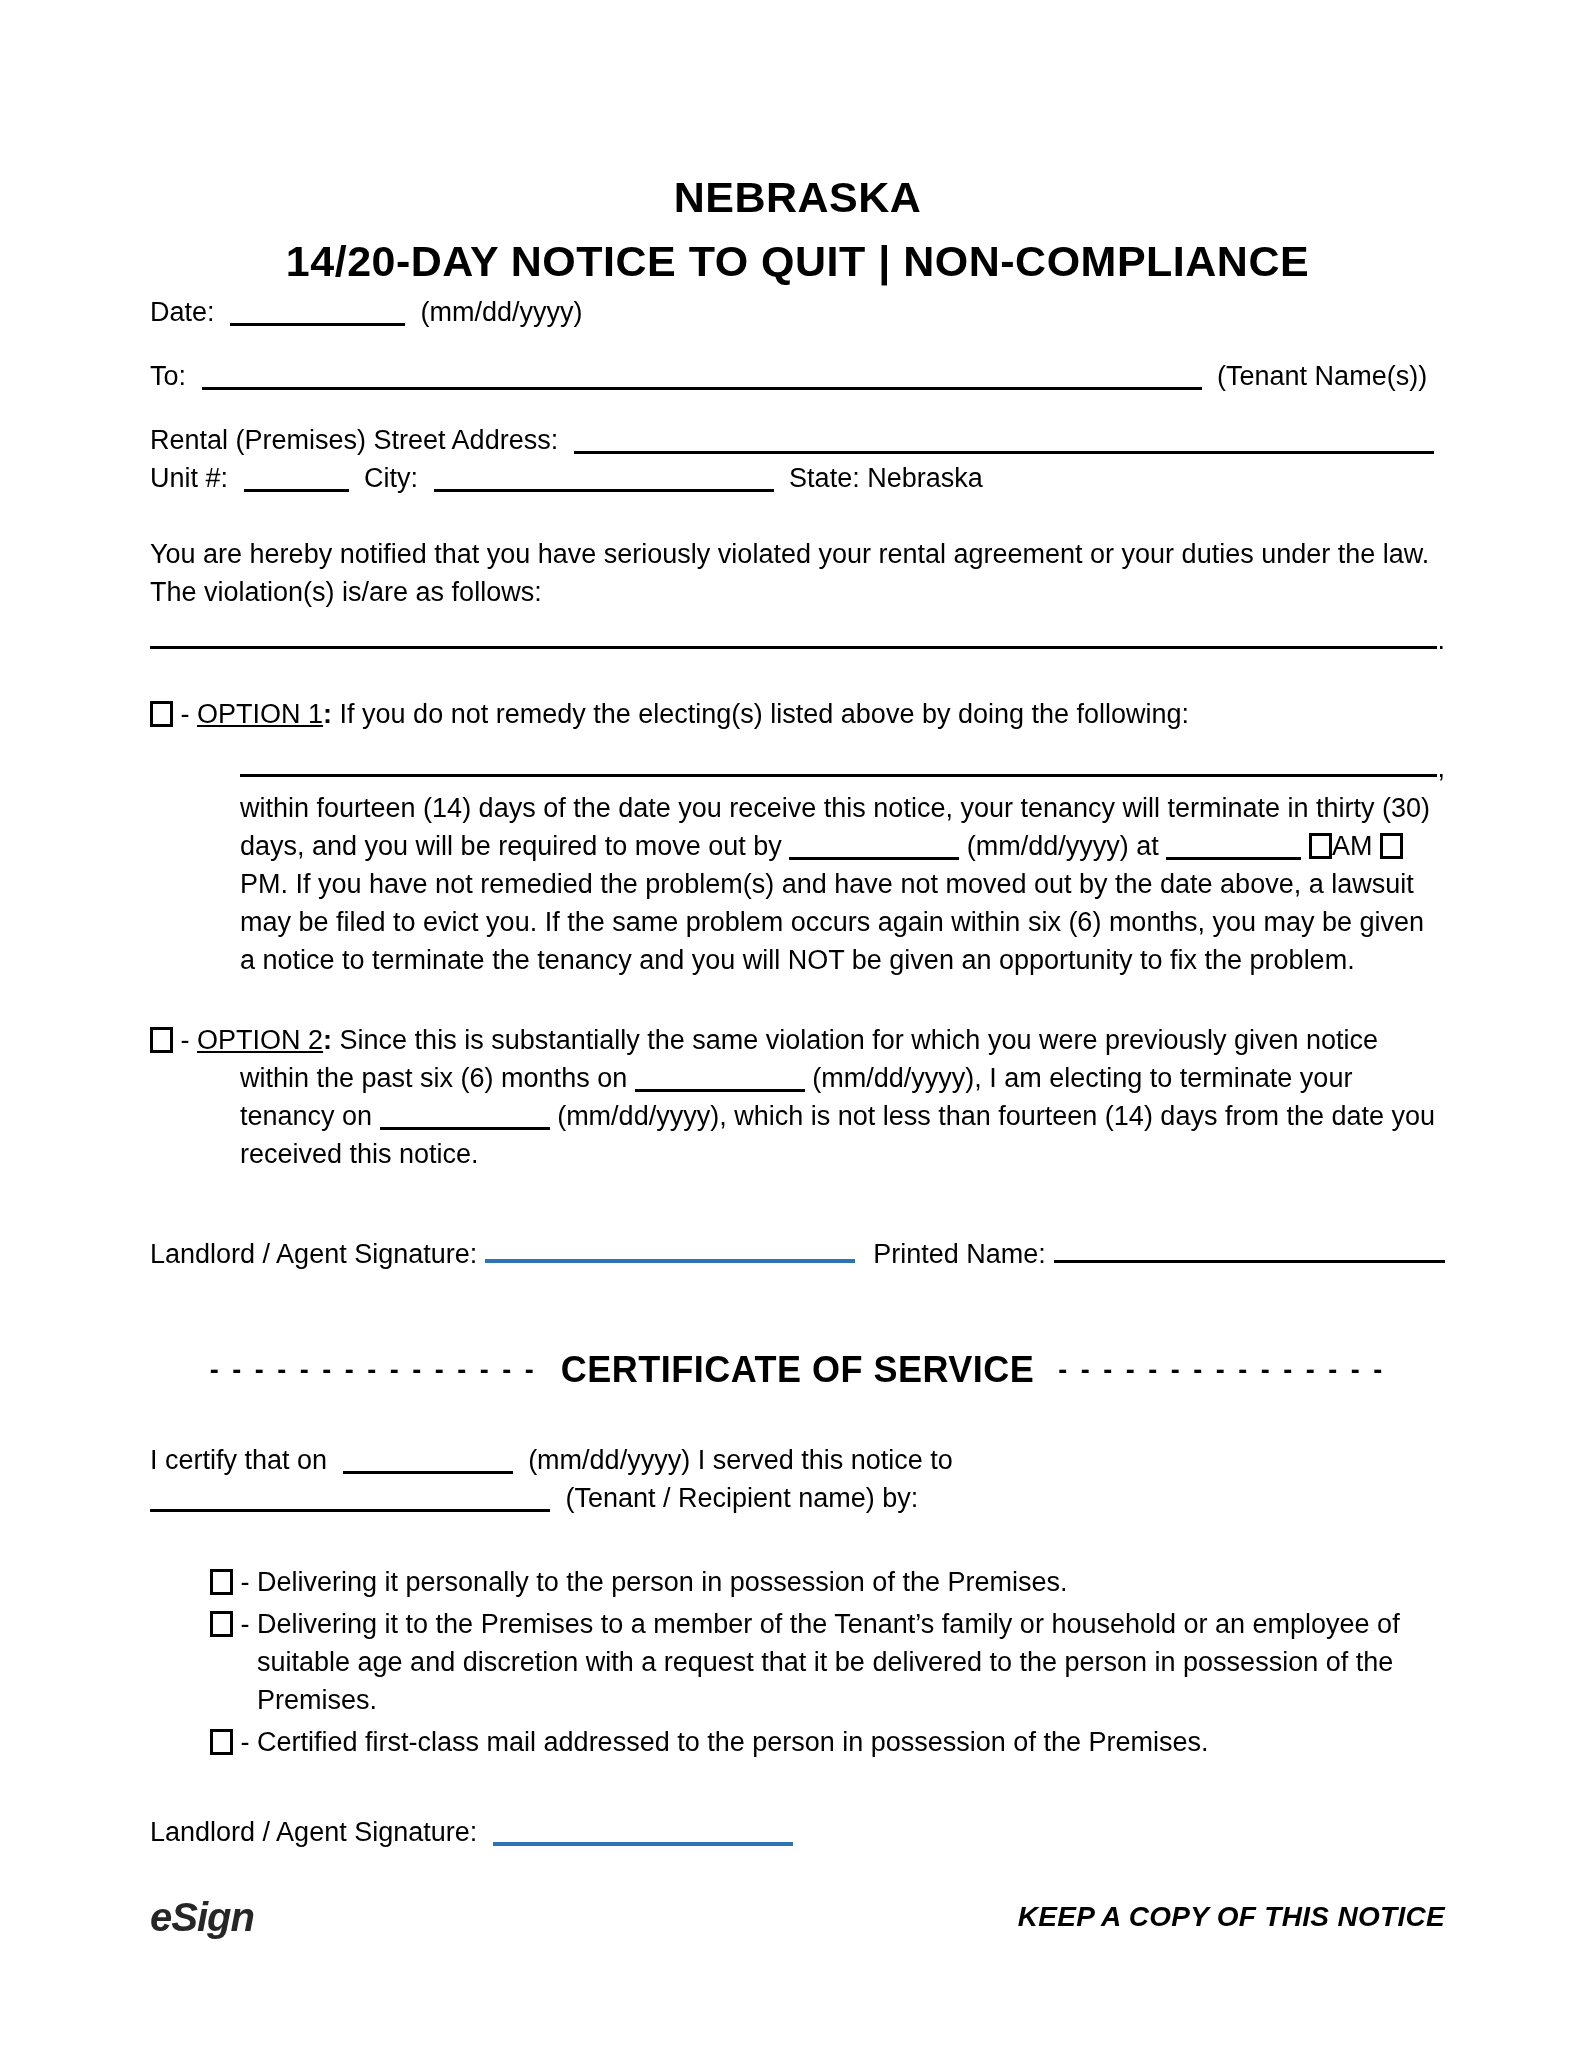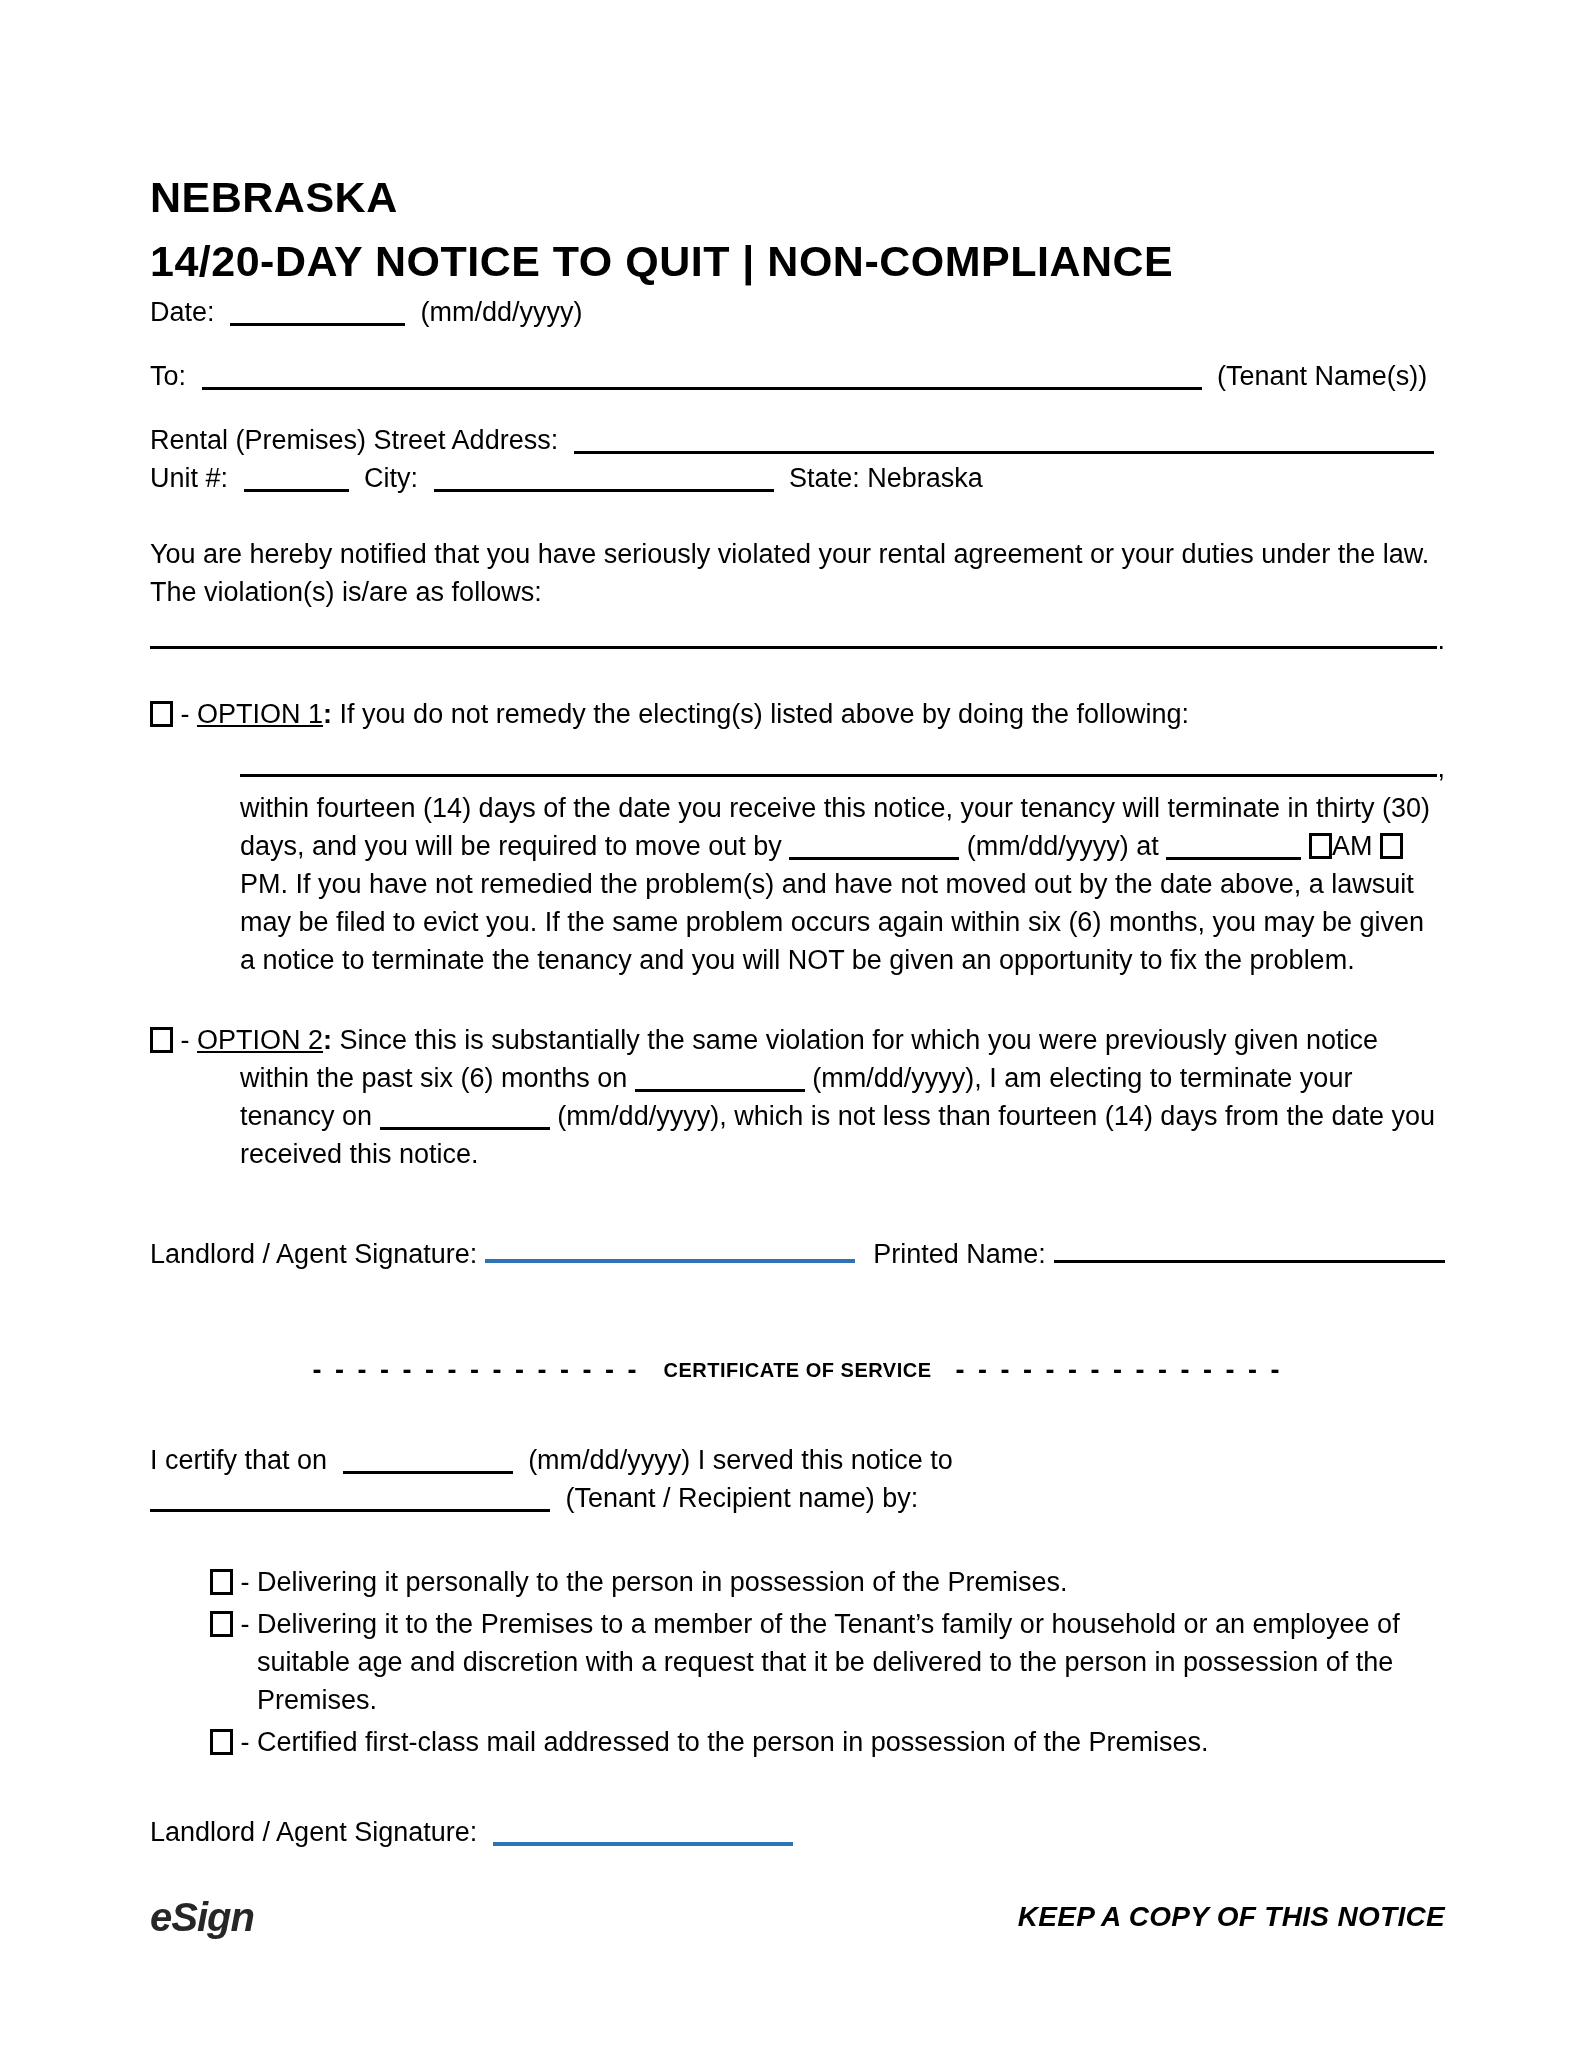--- a/index.html
+++ b/index.html
@@ -11,20 +11,21 @@
     background: #ffffff;
     color: #000000;
     font-family: "Liberation Sans", sans-serif;
     font-size: 27px;
     line-height: 38px;
     padding: 0 138px 0 150px;
     overflow: hidden;
   }
   .title {
     margin-top: 165px;
+    text-align: center;
     font-size: 43px;
     font-weight: bold;
     line-height: 64px;
     letter-spacing: 0.5px;
   }
   .row { display: block; white-space: nowrap; }
   .flexrow { display: flex; align-items: baseline; }
   .blank {
     display: inline-block;
     border-bottom: 3px solid #000;
@@ -66,21 +67,21 @@
   .mt-opt2 { margin-top: 42px; }
   .mt-sig { margin-top: 62px; }
   .cert-header {
     margin-top: 78px;
     display: flex;
     align-items: center;
     justify-content: center;
     gap: 24px;
     white-space: nowrap;
   }
-  .cert-title { font-size: 20px; font-weight: bold; letter-spacing: 0.5px; }
+  .cert-title { font-size: 36px; font-weight: bold; letter-spacing: 0.5px; }
   .cert-dashes { font-weight: bold; letter-spacing: 3px; font-size: 27px; }
   .mt-certify { margin-top: 52px; }
   .methods { margin-top: 46px; }
   .method {
     margin-left: 82px;
     padding-left: 25px;
     text-indent: -47px;
     margin-top: 4px;
     width: 1210px;
   }

